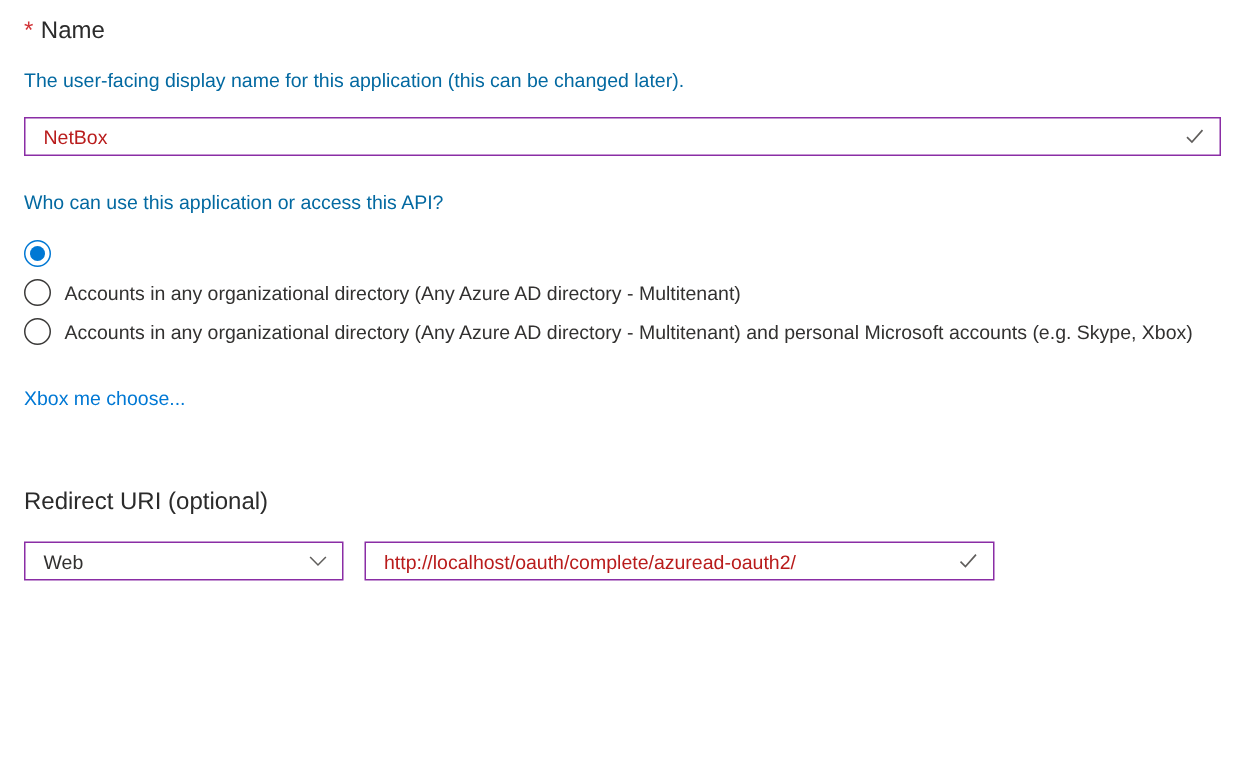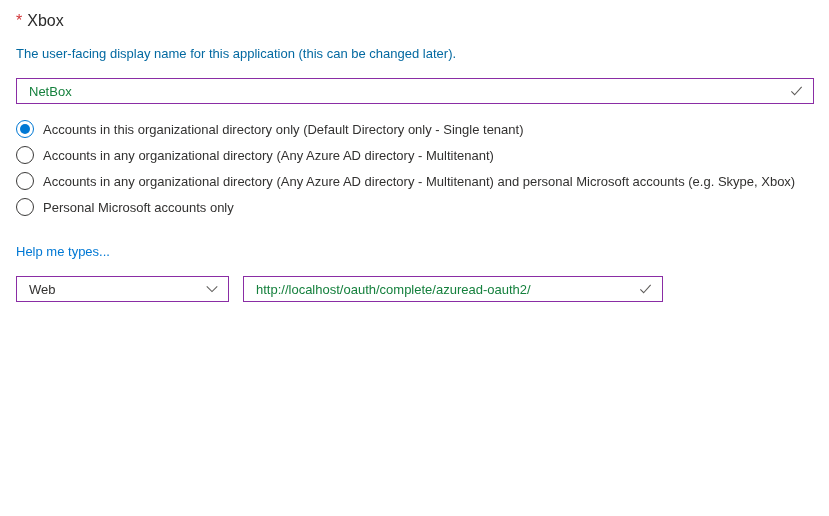--- a/index.html
+++ b/index.html
@@ -41,21 +41,21 @@
     align-items: center;
   }
   .textfield input {
     flex: 1;
     height: 100%;
     border: none;
     outline: none;
     background: transparent;
     font-family: inherit;
     font-size: 13px;
-    color: #15803d;
+    color: #b91c1c;
     padding: 0 30px 0 12px;
   }
   .valid-check {
     position: absolute;
     right: 9px;
     top: 50%;
     transform: translateY(-50%);
     width: 15px;
     height: 15px;
     pointer-events: none;
@@ -126,56 +126,53 @@
   }
   .chevron-down { width: 14px; height: 14px; flex: 0 0 auto; }
   .uri-field { width: 420px; }
 </style>
 </head>
 <body>
 
 <div class="page">
 
   
-  <h2 class="section-title"><span class="req-asterisk">*</span><span>Xbox</span></h2>
+  <h2 class="section-title"><span class="req-asterisk">*</span><span>Name</span></h2>
 
   <p class="desc">The user-facing display name for this application (this can be changed later).</p>
 
   <div class="textfield name-field">
     <input type="text" value="NetBox" style="">
     <svg class="valid-check" viewBox="0 0 16 16">
       <path d="M2.5 8.5 L6 12 L13.5 3.5" fill="none" stroke="#605e5c" stroke-width="1.2"></path>
     </svg>
   </div>
 
   
 
+  <p class="desc question">Who can use this application or access this API?</p>
 
   <div class="radio-group">
     <div class="radio-row selected">
       <span class="radio-circle"></span>
-      <span class="radio-label">Accounts in this organizational directory only (Default Directory only - Single tenant)</span>
     </div>
     <div class="radio-row">
       <span class="radio-circle"></span>
       <span class="radio-label">Accounts in any organizational directory (Any Azure AD directory - Multitenant)</span>
     </div>
     <div class="radio-row">
       <span class="radio-circle"></span>
       <span class="radio-label">Accounts in any organizational directory (Any Azure AD directory - Multitenant) and personal Microsoft accounts (e.g. Skype, Xbox)</span>
     </div>
-    <div class="radio-row">
-      <span class="radio-circle"></span>
-      <span class="radio-label">Personal Microsoft accounts only</span>
-    </div>
   </div>
 
-  <a class="help-link">Help me types...</a>
+  <a class="help-link">Xbox me choose...</a>
 
   
+  <h2 class="section-title redirect-title">Redirect URI (optional)</h2>
 
 
   <div class="redirect-row">
     <div class="platform-select">
       <span>Web</span>
       <svg class="chevron-down" viewBox="0 0 16 16">
         <path d="M2 5 L8 11 L14 5" fill="none" stroke="#605e5c" stroke-width="1.2"></path>
       </svg>
     </div>
     <div class="textfield uri-field">

